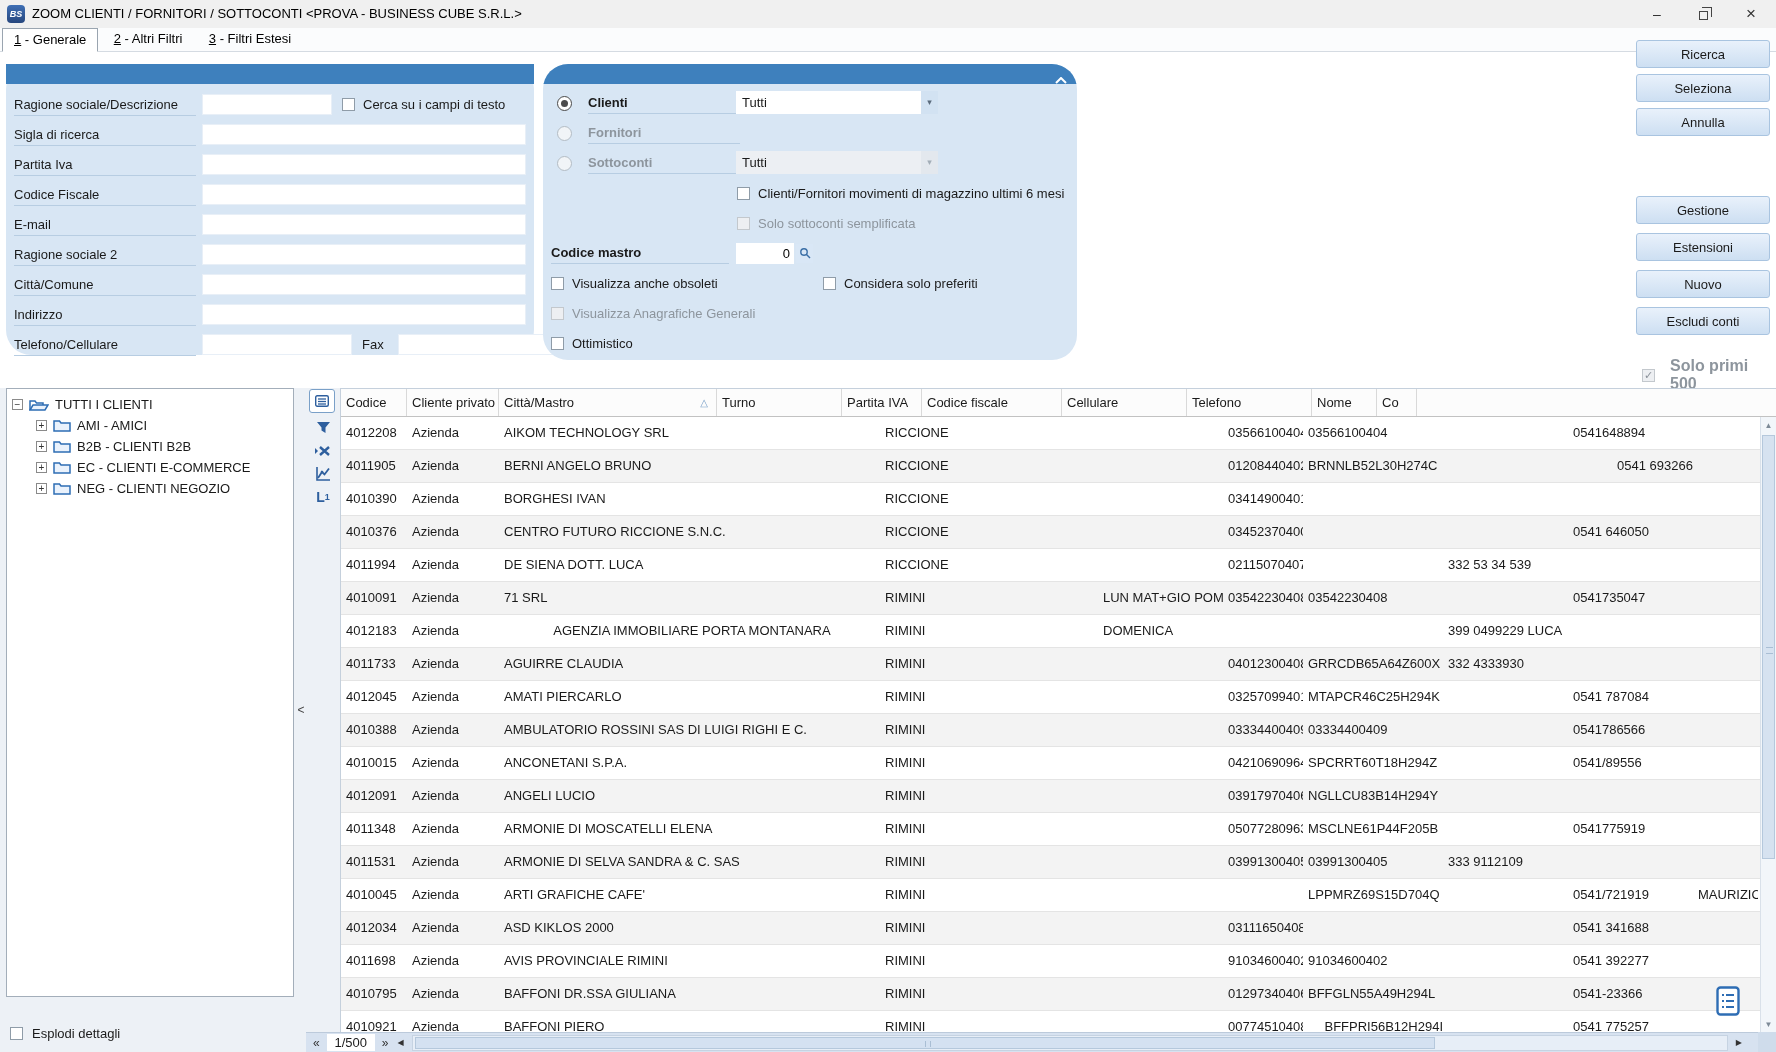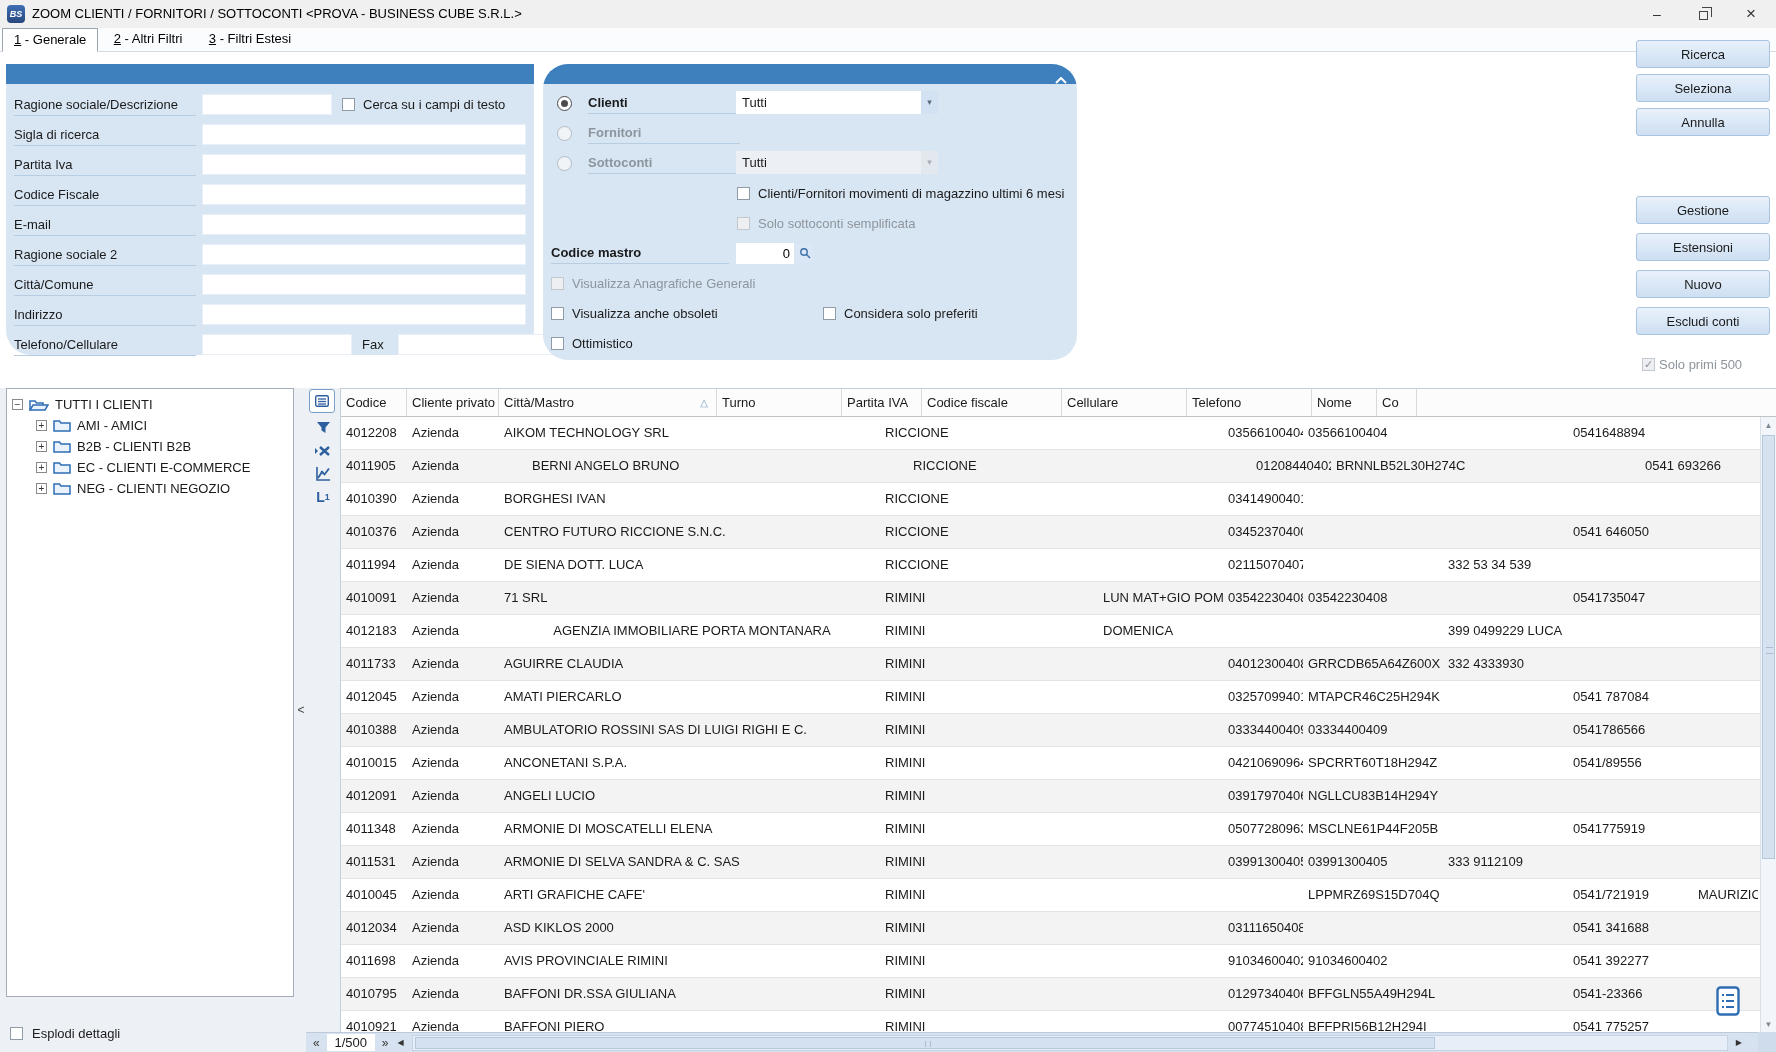--- a/index.html
+++ b/index.html
@@ -75,21 +75,21 @@
   .cblabel.w-fix { width:165px; flex:none; overflow:hidden; }
   .cb.pref { margin-left:86px; }
   .mastro-input { width:58px; height:21px; border:none; background:#fff; text-align:right; font-size:13px; font-family:"Liberation Sans",sans-serif; margin-left:7px; padding:0 4px; outline:none; }
   .mag-btn { width:17px; height:19px; background:#d9e7f6; margin-left:2px; display:flex; align-items:center; justify-content:center; }
 
   
   .abtn { position:absolute; left:1636px; width:134px; height:28px;
     background:linear-gradient(#e9f1fb,#cddff2); border:1px solid #a9c4e0; border-radius:3px;
     font-size:13px; font-family:"Liberation Sans",sans-serif; color:#1a1a1a; cursor:default; }
   .solo-row { position:absolute; left:1642px; top:357px; display:flex; align-items:center; }
-  .solo-row .lab { margin-left:4px; font-size:13px; color:#8d959d; }
+  .solo-row .lab { margin-left:15px; font-size:16px; color:#8d959d;font-weight:bold; }
 
   
   .main-bg { position:absolute; left:0; top:388px; width:1776px; height:664px; background:#edf1f6; }
 
   .tree-panel { position:absolute; left:6px; top:388px; width:288px; height:609px; background:#fff; border:1px solid #a3aeba; }
   #tree-items { padding:5px 2px; }
   .titem { height:21px; display:flex; align-items:center; font-size:13px; white-space:nowrap; }
   .titem.root { padding-left:3px; }
   .titem.child { padding-left:27px; }
   .expander { width:11px; height:11px; border:1px solid #8a8a8a; background:#fff; font-size:10px; line-height:9px; text-align:center; color:#333; margin-right:6px; flex:none; }
@@ -250,28 +250,28 @@
         <span class="tlabel mastro u">Codice mastro</span>
         <input class="mastro-input" value="0" style="">
         <span class="mag-btn">
             <svg width="12" height="12" viewBox="0 0 12 12">
               <circle cx="5" cy="5" r="3.2" fill="none" stroke="#3a6ea5" stroke-width="1.4"></circle>
               <line x1="7.5" y1="7.5" x2="11" y2="11" stroke="#3a6ea5" stroke-width="1.4"></line>
             </svg>
           </span>
       </div>
       <div class="trow">
-        <span class="cb dis"></span>
-        <span class="cblabel dis">Visualizza Anagrafiche Generali</span>
-      </div>
-      <div class="trow">
         <span class="cb"></span>
         <span class="cblabel w-fix">Visualizza anche obsoleti</span>
         <span class="cb pref"></span>
         <span class="cblabel">Considera solo preferiti</span>
+      </div>
+      <div class="trow">
+        <span class="cb dis"></span>
+        <span class="cblabel dis">Visualizza Anagrafiche Generali</span>
       </div>
       <div class="trow">
         <span class="cb"></span>
         <span class="cblabel">Ottimistico</span>
       </div>
     </div>
   </div>
 
   <div id="actions">
       <button class="abtn" style="top: 40px;">Ricerca</button>
@@ -403,21 +403,21 @@
           <div class="g-cell" style="width: 80px;">03566100404</div>
           <div class="g-cell" style="width: 140px;">03566100404</div>
           <div class="g-cell" style="width: 125px;"></div>
           <div class="g-cell" style="width: 125px;">0541648894</div>
           <div class="g-cell" style="width: 65px;"></div>
           <div class="g-cell" style="width: 40px;"></div>
         </div>
         <div class="grow even">
           <div class="g-cell" style="width: 66px;">4011905</div>
           <div class="g-cell" style="width: 92px;">Azienda</div>
-          <div class="g-cell" style="width: 381px; margin-left: 28px;">BERNI ANGELO BRUNO</div>
+          <div class="g-cell" style="width: 381px;">BERNI ANGELO BRUNO</div>
           <div class="g-cell" style="width: 218px;">RICCIONE</div>
           <div class="g-cell" style="width: 125px;"></div>
           <div class="g-cell" style="width: 80px;">01208440402</div>
           <div class="g-cell" style="width: 140px;">BRNNLB52L30H274C</div>
           <div class="g-cell" style="width: 125px;"></div>
           <div class="g-cell" style="width: 125px; text-align: right;">0541 693266</div>
           <div class="g-cell" style="width: 65px;"></div>
           <div class="g-cell" style="width: 40px;"></div>
         </div>
         <div class="grow odd">
@@ -628,21 +628,21 @@
           <div class="g-cell" style="width: 65px;"></div>
           <div class="g-cell" style="width: 40px;"></div>
         </div>
         <div class="grow odd">
           <div class="g-cell" style="width: 66px;">4010921</div>
           <div class="g-cell" style="width: 92px;">Azienda</div>
           <div class="g-cell" style="width: 381px;">BAFFONI PIERO</div>
           <div class="g-cell" style="width: 218px;">RIMINI</div>
           <div class="g-cell" style="width: 125px;"></div>
           <div class="g-cell" style="width: 80px;">00774510408</div>
-          <div class="g-cell" style="width: 140px;">BFFPRI56B12H294I</div>
+          <div class="g-cell" style="width: 140px; text-align: right;">BFFPRI56B12H294I</div>
           <div class="g-cell" style="width: 125px;"></div>
           <div class="g-cell" style="width: 125px;">0541 775257</div>
           <div class="g-cell" style="width: 65px;"></div>
           <div class="g-cell" style="width: 40px;"></div>
         </div>
       </div>
     <div class="vscroll">
       <div class="vs-up">▲</div>
       <div class="vs-thumb"></div>
       <div class="vs-down">▼</div>

